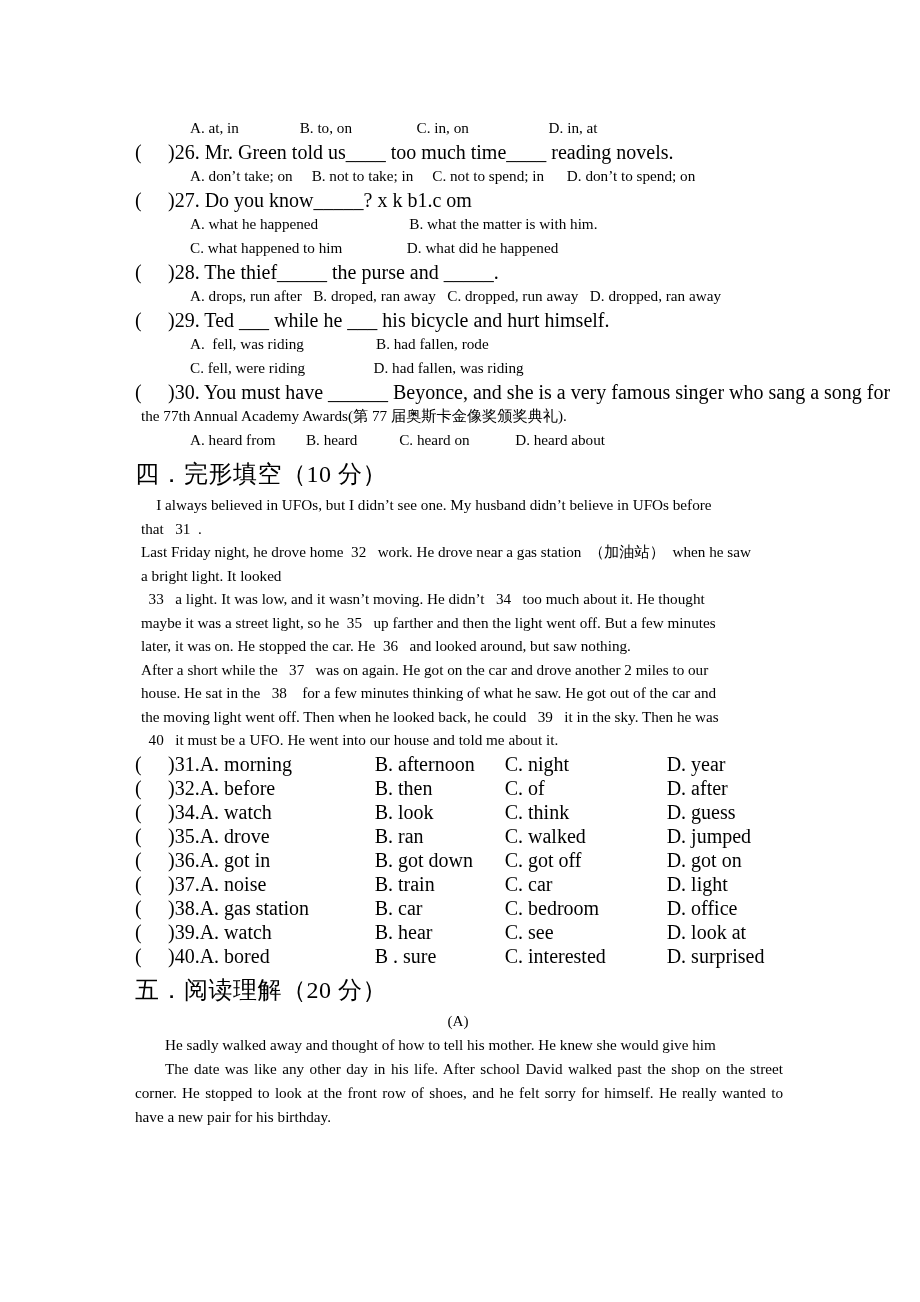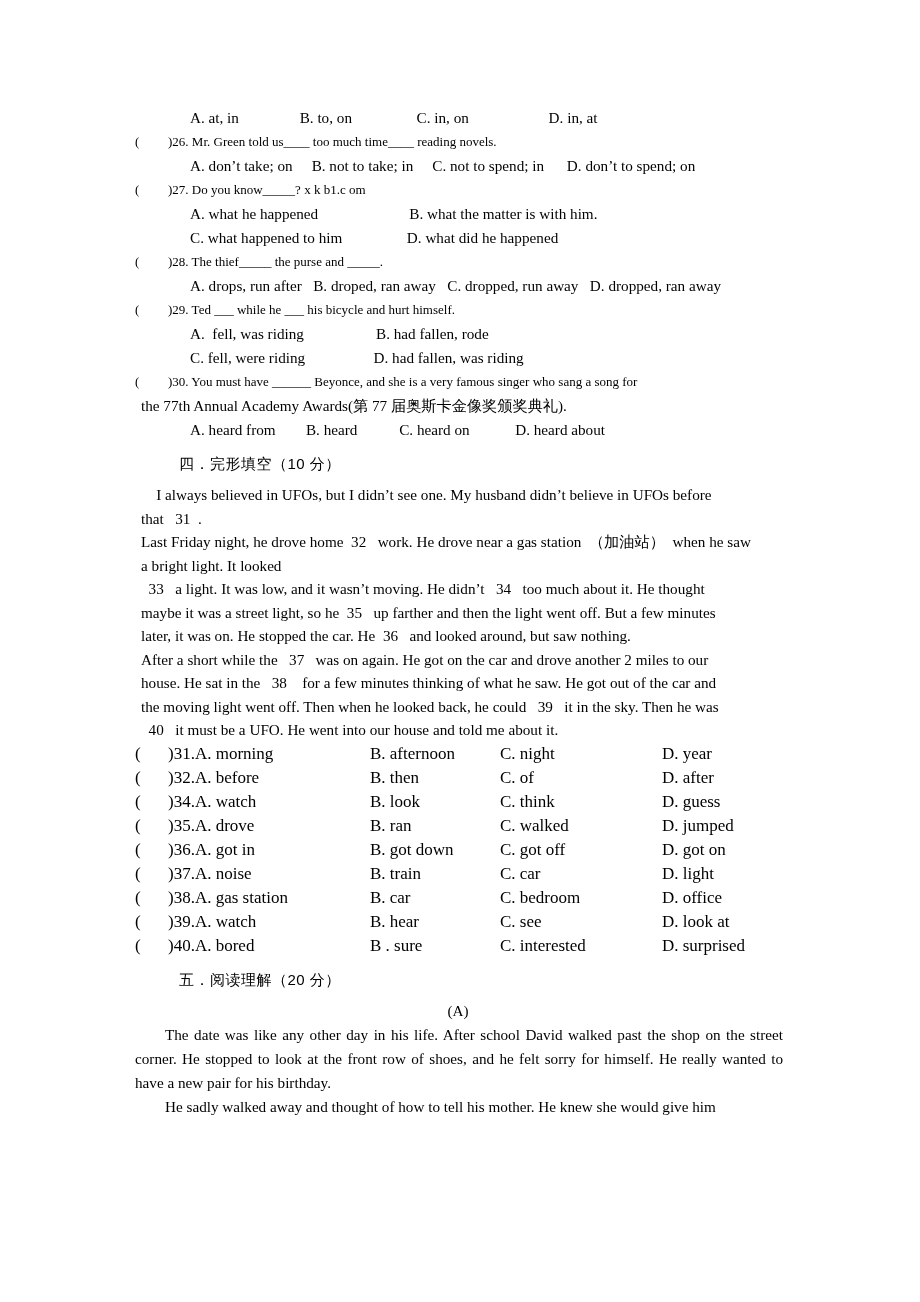--- a/index.html
+++ b/index.html
@@ -11,64 +11,63 @@
     width: 920px;
     height: 1302px;
     position: relative;
     font-family: "Liberation Serif", "DejaVu Serif", serif;
     color: #000000;
     overflow: hidden;
   }
   .page {
     position: absolute;
     left: 135px;
-    top: 106px;
+    top: 116px;
     width: 648px;
   }
   .ln {
     font-size: 15.2px;
     line-height: 24px;
     white-space: pre;
     margin-left: 6px;
   }
   .ln-wrap {
     font-size: 15.2px;
     line-height: 24px;
     text-align: justify;
     text-justify: inter-word;
   }
   .q-row {
-    font-size: 13px;
+    font-size: 20px;
     line-height: 24px;
     white-space: pre;
     position: relative;
   }
   .paren-open { display: inline-block; width: 33px; }
   .opt-line {
     font-size: 15.2px;
     line-height: 24px;
     white-space: pre;
     padding-left: 55px;
   }
   .heading-cn {
-    font-size: 15px;
+    font-size: 24px;
     line-height: 34px;
-    font-family: Liberation Sans, sans-serif;
+    font-family: Liberation Serif, serif;
     font-weight: 400;
     letter-spacing: 0.5px;
     margin-top: 5px;
     margin-bottom: 2px;
     white-space: pre;
-    margin-left: 44px;
   }
   .para-indent { text-indent: 30px; }
   .cloze-table {
     border-collapse: collapse;
     width: 648px;
-    font-size: 17px;
+    font-size: 20px;
     line-height: 24px;
   }
   .cloze-table td {
     padding: 0;
     vertical-align: top;
     white-space: pre;
   }
   .cl-num { width: 55px; }
   .cl-a { width: 175px; margin-top: 8px; }
   .cl-b { width: 130px; }
@@ -185,16 +184,16 @@
         <td class="cl-b">B . sure</td>
         <td class="cl-c">C. interested</td>
         <td class="cl-d">D. surprised</td>
       </tr>
     </tbody>
   </table>
 
   <div class="heading-cn">五．阅读理解（20 分）</div>
 
   <div class="center-label">(A)</div>
+  <div class="ln-wrap para-indent">He sadly walked away and thought of how to tell his mother. He knew she would give him</div>
   <div class="ln-wrap para-indent">The date was like any other day in his life. After school David walked past the shop on the street corner. He stopped to look at the front row of shoes, and he felt sorry for himself. He really wanted to have a new pair for his birthday.</div>
-  <div class="ln-wrap para-indent">He sadly walked away and thought of how to tell his mother. He knew she would give him</div>
 
 </div>
 
 </body></html>

